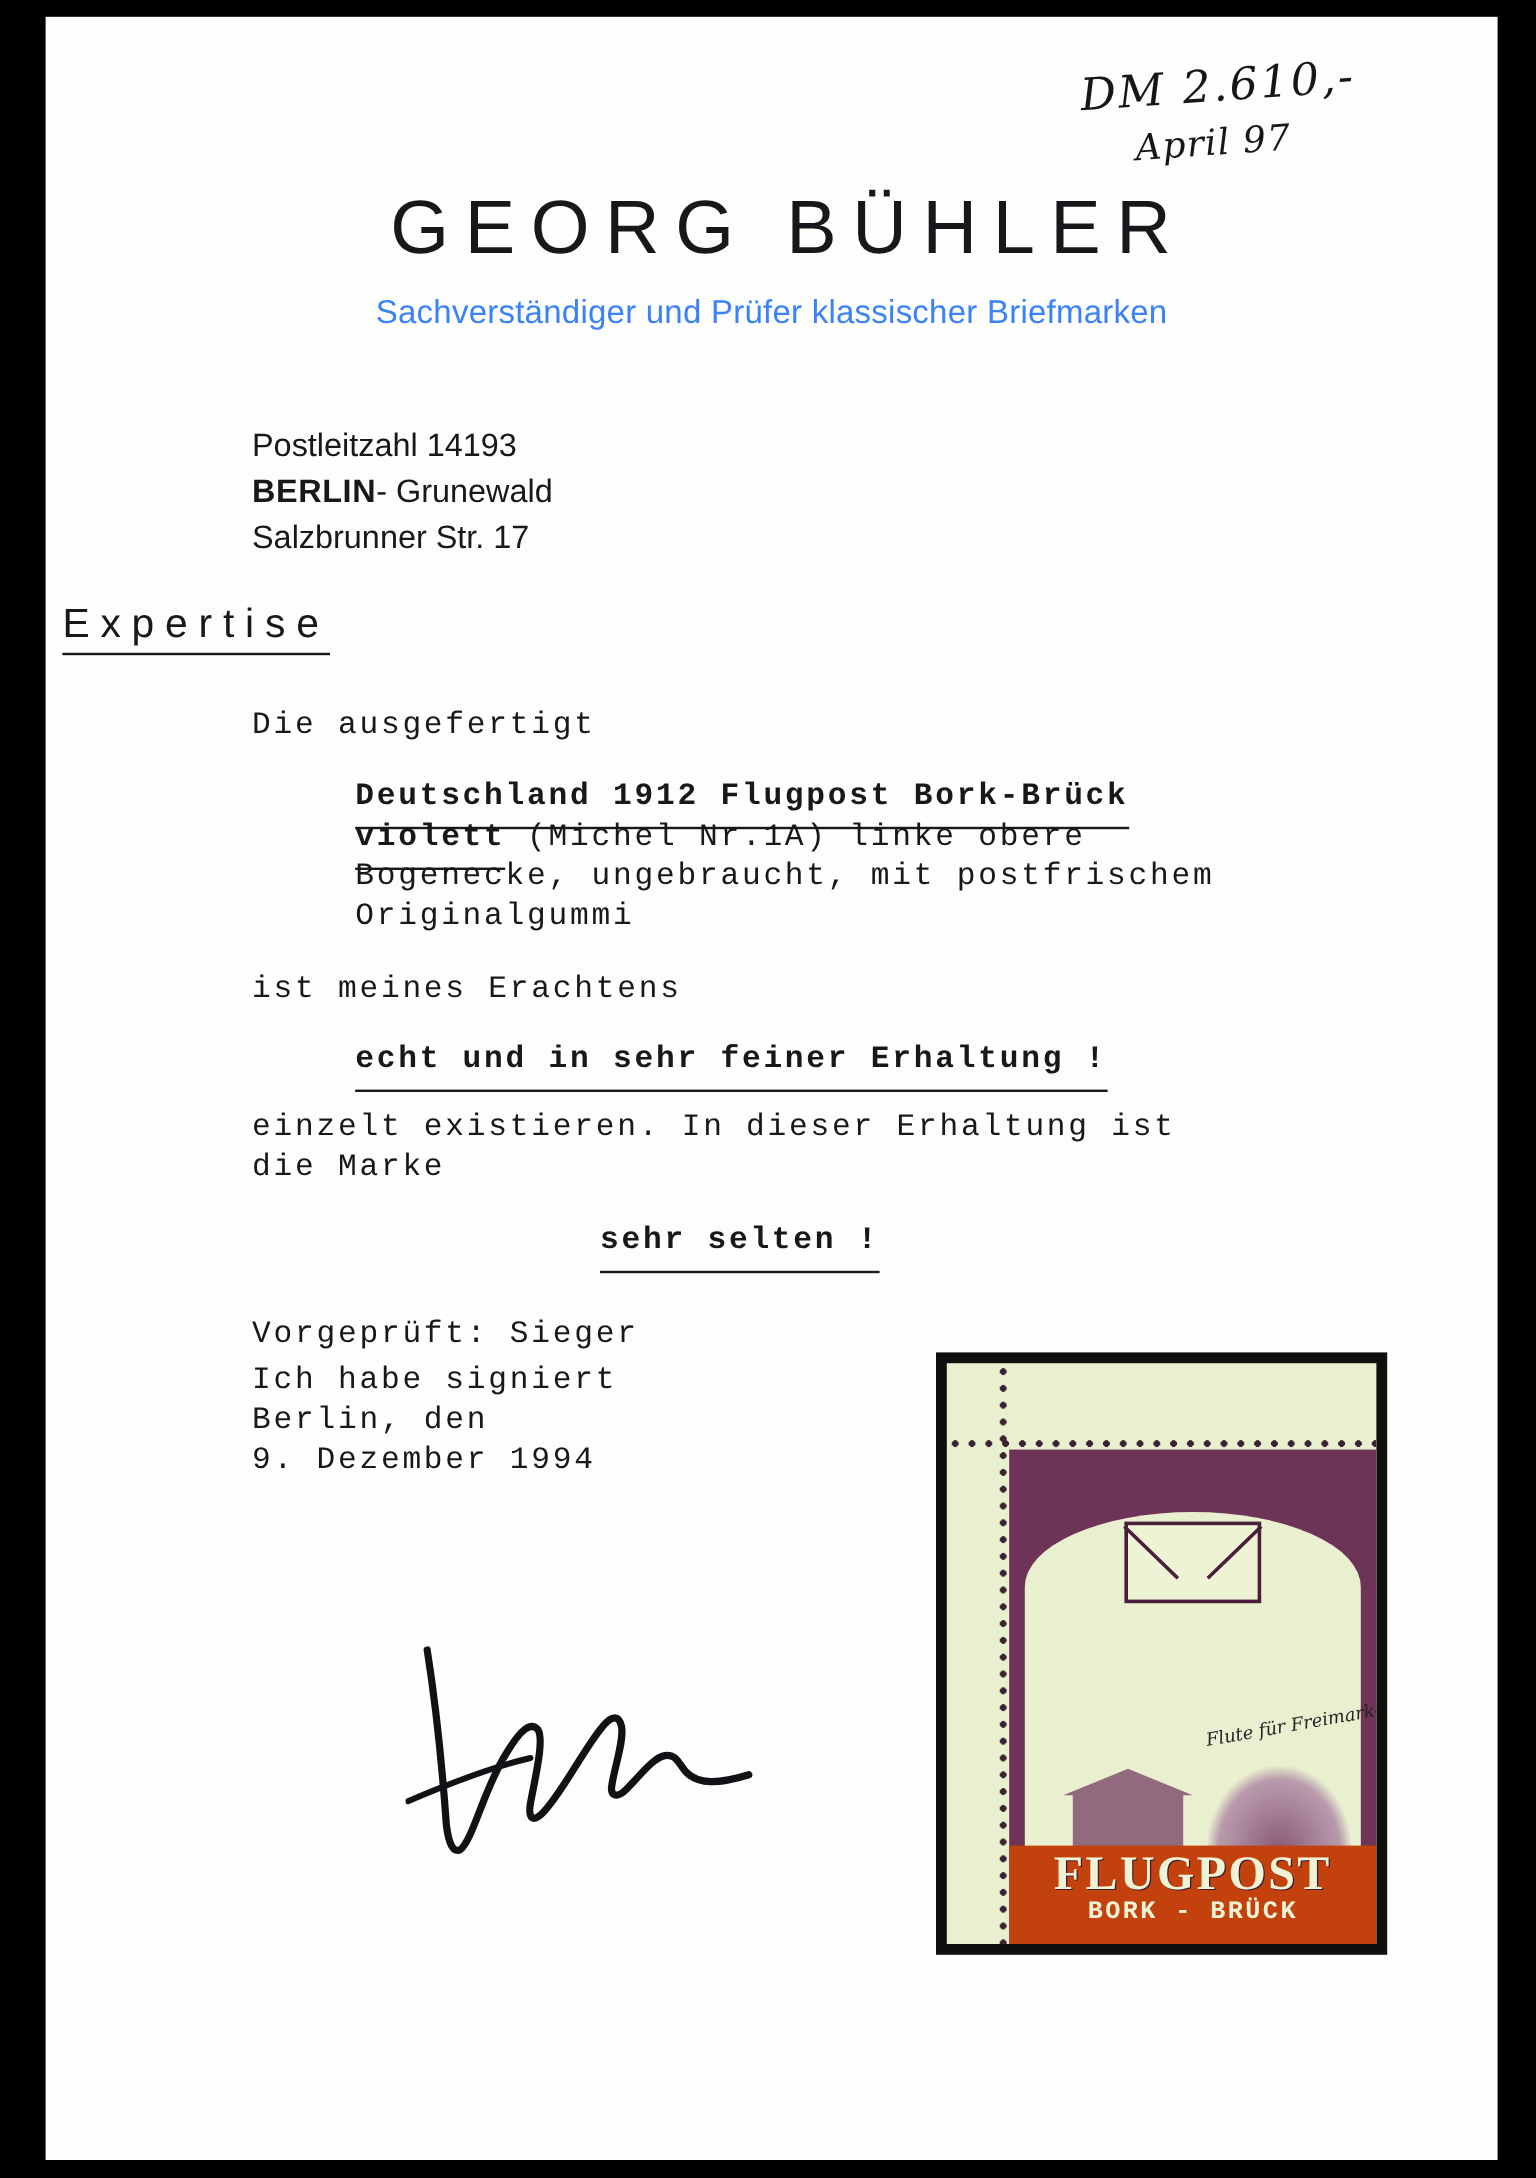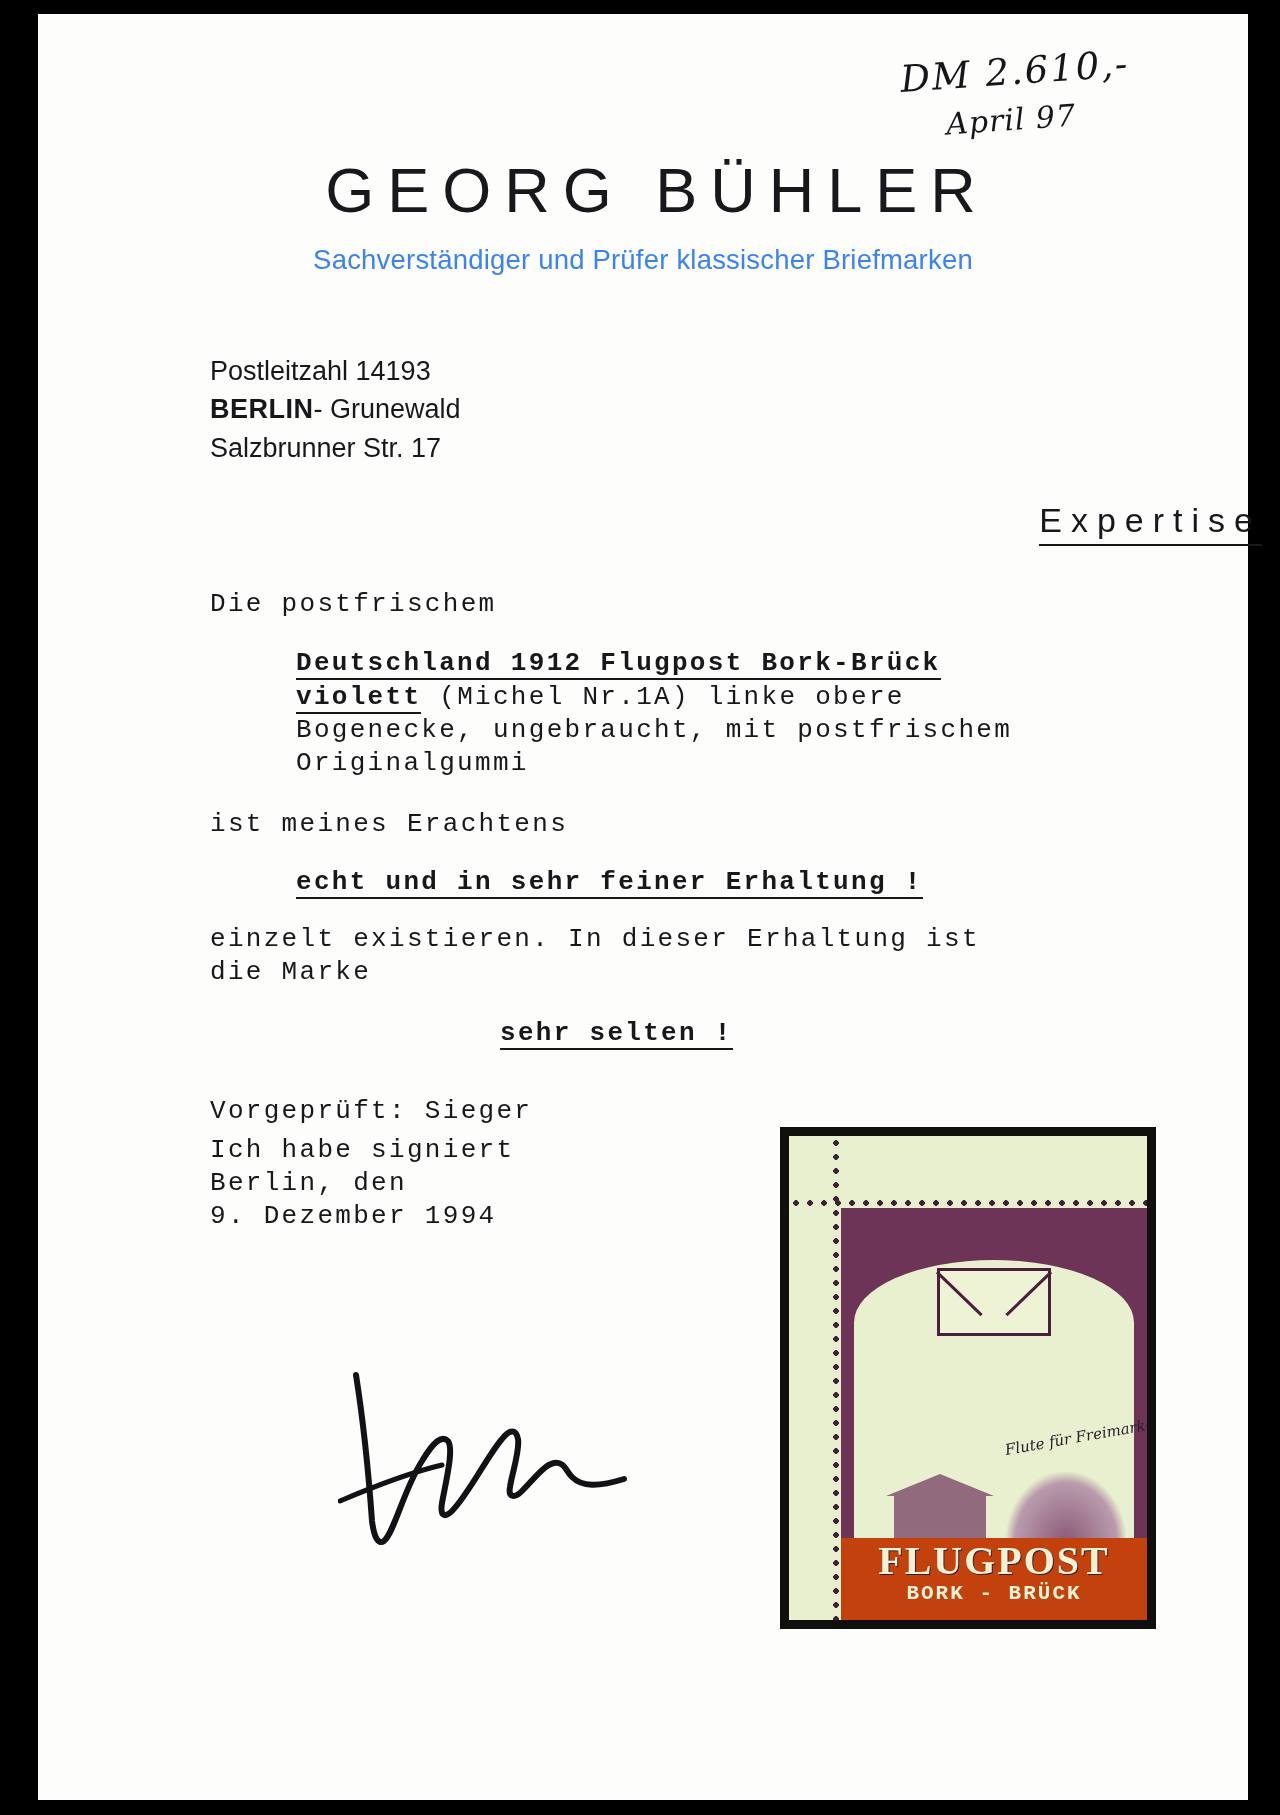--- a/index.html
+++ b/index.html
@@ -82,21 +82,21 @@
   }
   #address-block .line { white-space: nowrap; }
   #address-city-label { font-weight: bold; letter-spacing: 0.5px; }
 
   
   #expertise-title {
     position: absolute;
     left: 0;
     top: 487px;
     width: 100%;
-    text-align: right;
+    text-align: left;
     font-size: 34px;
     letter-spacing: 9px;
     color: #17181c;
     padding-left: 14px;
   }
   #expertise-title span {
     border-bottom: 2px solid #17181c;
     padding-bottom: 5px;
   }
 
@@ -108,21 +108,21 @@
     width: 1000px;
     font-family: "Liberation Mono", "DejaVu Sans Mono", monospace;
     font-size: 26px;
     color: #17181c;
     letter-spacing: 2.3px;
     line-height: 1.28;
   }
   .para { margin-bottom: 26px; }
   .indent { padding-left: 86px; }
   .bold { font-weight: bold; }
-  .u { border-bottom: 2px solid #17181c; padding-bottom: 0; }
+  .u { border-bottom: 2px solid #17181c; padding-bottom: 11px; }
   .center-ish { padding-left: 290px; }
 
   #p-intro { margin-bottom: 26px; }
   #p-desc { margin-bottom: 28px; }
   #p-opinion { margin-bottom: 24px; }
   #p-genuine { margin-bottom: 24px; }
   #p-note { margin-bottom: 28px; }
   #p-rare { margin-bottom: 44px; }
 
   #p-checked { margin-bottom: 6px; }
@@ -306,21 +306,21 @@
     <div class="line">
       <span id="address-city-label">BERLIN</span><span>- Grunewald</span>
     </div>
     <div class="line">Salzbrunner Str. 17</div>
   </div>
 
   <div id="expertise-title"><span>Expertise</span></div>
 
   <div id="body-text">
 
-    <div class="para" id="p-intro">Die postfrischem</div>
+    <div class="para" id="p-intro">Die ausgefertigt</div>
 
     <div class="para indent" id="p-desc">
       <div><span class="bold u">Deutschland 1912  Flugpost Bork-Brück</span></div>
       <div><span class="bold u">violett</span><span> (Michel Nr.1A) linke obere</span></div>
       <div><span>Bogenecke, ungebraucht, mit postfrischem</span></div>
       <div><span>Originalgummi</span></div>
     </div>
 
     <div class="para" id="p-opinion">ist meines Erachtens</div>
 

